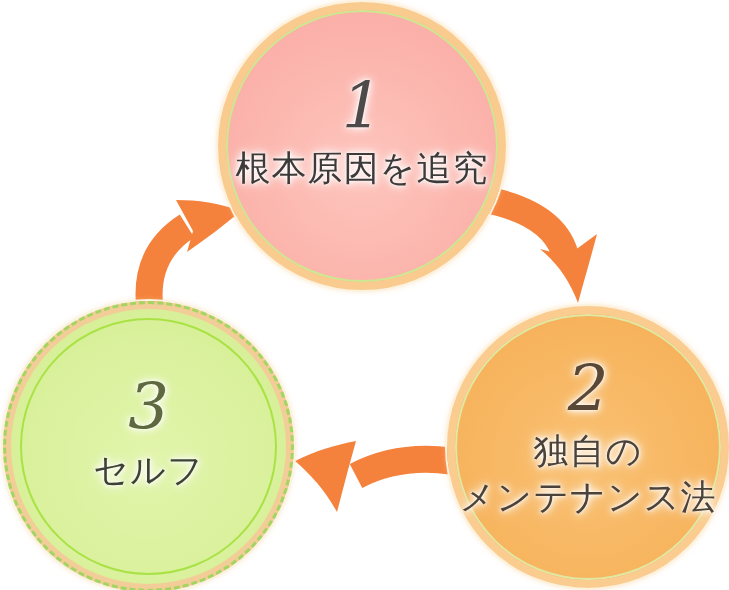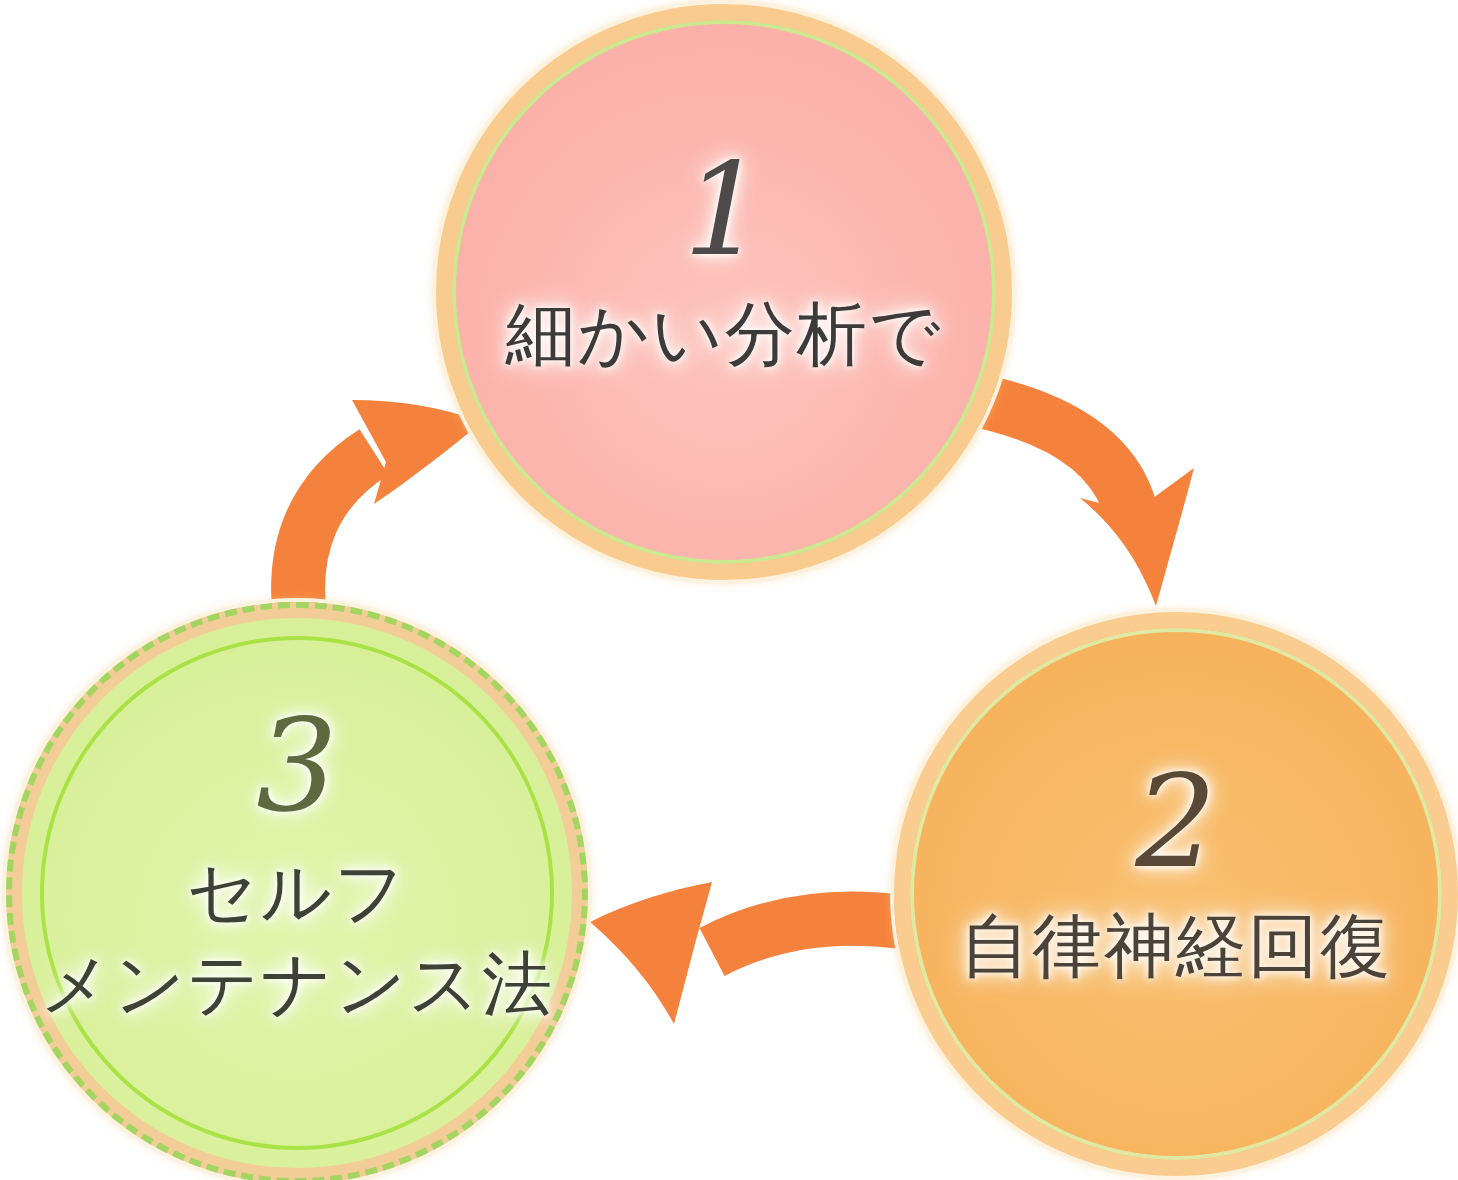--- a/index.html
+++ b/index.html
@@ -89,32 +89,32 @@
     </g>
     <g>
       <path class="abody" d="M150,309 Q143,254 187,226" stroke="#f5823c"></path>
       <path class="ahead" d="M241,211 C219,203 198,200 176,200 L193,231 L187,252 C206,239 224,225 241,211 Z" fill="#f5823c"></path>
     </g>
   </svg>
 
   <div class="circle c1">
     <div class="content">
       <div class="num">1</div>
-      <div class="line">細かい分析で</div>
+      <div class="line">根本原因を追究</div>
     </div>
   </div>
 
   <div class="circle c2">
     <div class="content">
       <div class="num">2</div>
-      <div class="line">自律神経回復</div>
+      <div class="line">独自の</div>
+      <div class="line">メンテナンス法</div>
     </div>
   </div>
 
   <div class="circle c3">
     <div class="content">
       <div class="num">3</div>
       <div class="line">セルフ</div>
-      <div class="line">メンテナンス法</div>
     </div>
   </div>
 
 </div>
 
 </body></html>

